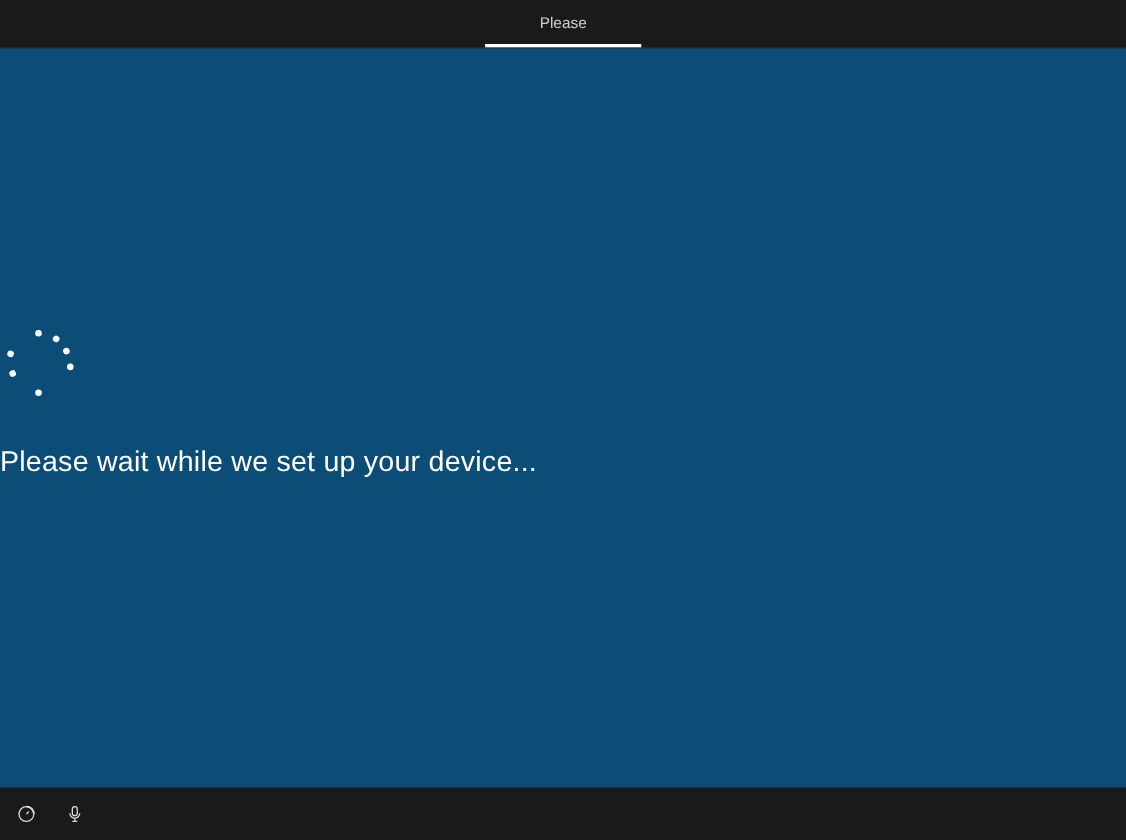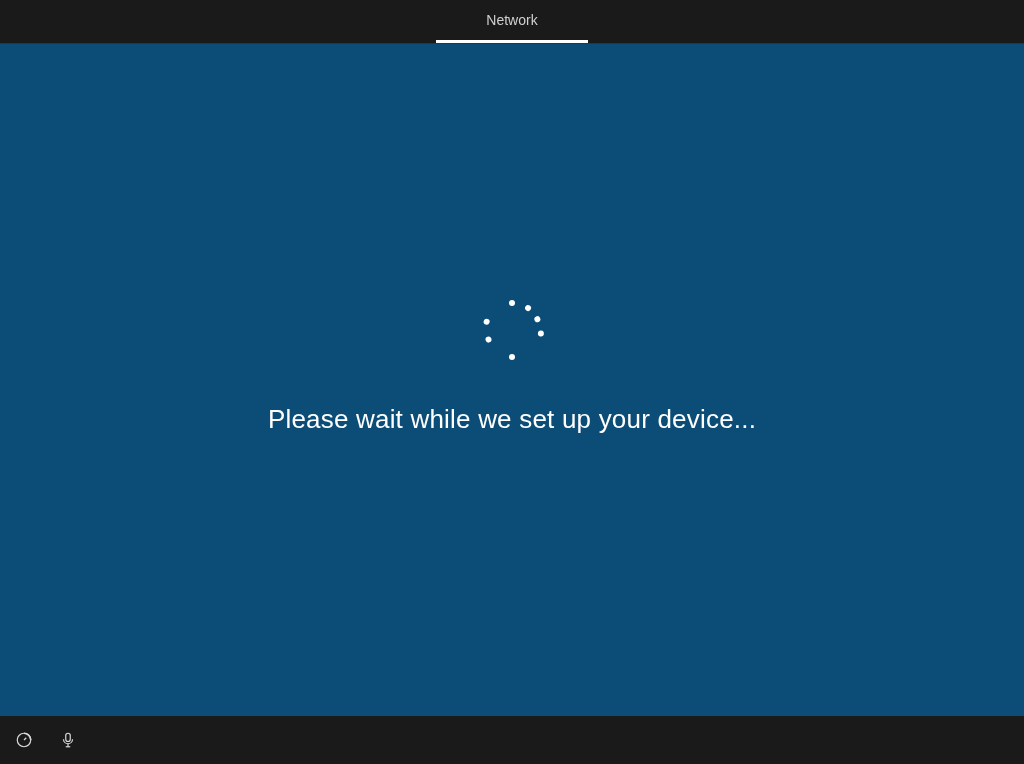--- a/index.html
+++ b/index.html
@@ -36,21 +36,20 @@
       border-bottom: 3px solid #ffffff;
     }
     .content-area {
       flex: 1;
       background: #0c4a6e;
       background: #064273;
       background: #0a4f7a;
       background: #0b4d77;
       display: flex;
       flex-direction: column;
-      align-items: center;
       justify-content: center;
       position: relative;
     }
     .spinner-wrap {
       position: relative;
       width: 70px;
       height: 70px;
       margin-bottom: 38px;
       margin-top: -30px;
     }
@@ -90,21 +89,21 @@
     .bottom-icon svg {
       width: 18px;
       height: 18px;
     }
   </style>
 </head>
 <body>
 
 <div class="top-bar">
   <div class="tab">
-    <span>Network</span>
+    <span>Please</span>
   </div>
 </div>
 
 <div class="content-area">
   <div class="spinner-wrap">
     <div class="spinner-dot" style="transform: rotate(-90deg) translate(28px);"></div>
     <div class="spinner-dot" style="transform: rotate(-55deg) translate(28px);"></div>
     <div class="spinner-dot" style="transform: rotate(-25deg) translate(28px);"></div>
     <div class="spinner-dot" style="transform: rotate(5deg) translate(29px);"></div>
     <div class="spinner-dot" style="transform: rotate(90deg) translate(26px);"></div>

